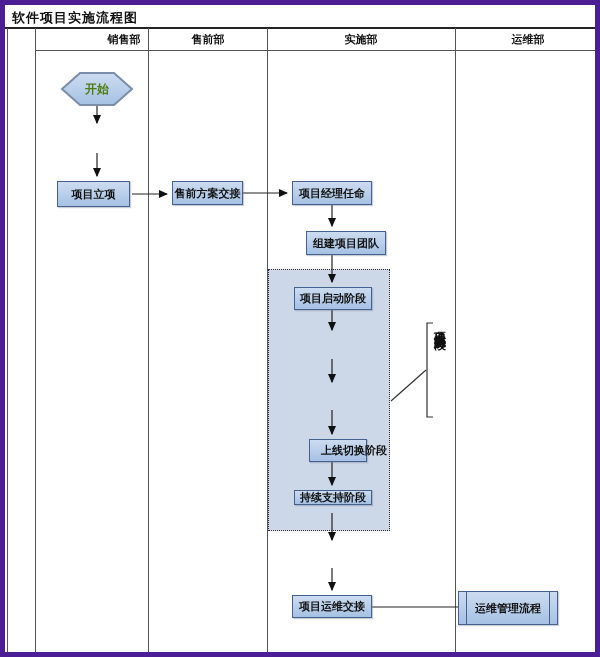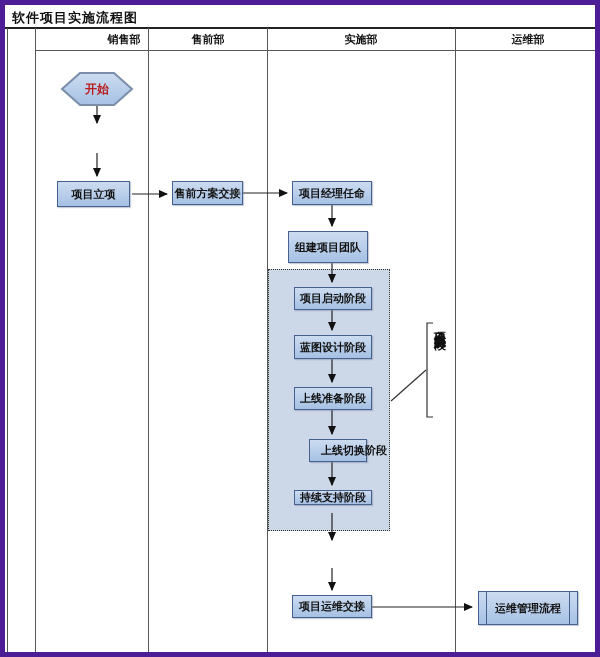--- a/index.html
+++ b/index.html
@@ -22,21 +22,21 @@
   .node{
     position:absolute;box-sizing:border-box;
     border:1px solid #44618f;
     background:linear-gradient(#ccdcf0,#a6c1e4);
     display:flex;align-items:center;justify-content:center;
     font-size:11px;font-weight:bold;color:#111;white-space:nowrap;
     box-shadow:1px 1px 1px rgba(120,130,150,0.4);
   }
   .hex-label{
     position:absolute;display:flex;align-items:center;justify-content:center;
-    font-size:12px;font-weight:bold;color:#b91c1c;background:transparent;border:none;
+    font-size:12px;font-weight:bold;color:#4d7c0f;background:transparent;border:none;
   }
   #group-box{
     position:absolute;left:263px;top:264px;width:122px;height:262px;
     background:#ccd7e8;border:1px dotted #333;box-sizing:border-box;
   }
   #bracket-label{
     position:absolute;left:427px;top:317px;width:16px;height:100px;
     font-size:12px;font-weight:bold;color:#111;
     writing-mode:vertical-rl;text-orientation:upright;letter-spacing:1px;
   }
@@ -101,29 +101,27 @@
       <path d="M428,318 L422,318 L422,412 L428,412"></path>
     </g>
   </svg>
 
   <div class="hex-label" style="left:57px;top:68px;width:70px;height:32px;">开始</div>
   <div class="node" style="left:52px;top:176px;width:73px;height:26px;">项目立项</div>
 
   <div class="node" style="left:167px;top:176px;width:71px;height:24px;">售前方案交接</div>
 
   <div class="node" style="left:287px;top:176px;width:80px;height:24px;">项目经理任命</div>
-  <div class="node" style="left:283px;top:226px;width:80px;height:32px;">组建项目团队</div>
+  <div class="node" style="left:301px;top:226px;width:80px;height:24px;">组建项目团队</div>
   <div class="node" style="left:289px;top:282px;width:78px;height:23px;">项目启动阶段</div>
-  <div class="node" style="left:289px;top:330px;width:78px;height:24px;">蓝图设计阶段</div>
-  <div class="node" style="left:289px;top:382px;width:78px;height:23px;">上线准备阶段</div>
   <div class="node" style="left:304px;top:434px;width:58px;height:23px;padding-left:32px;">上线切换阶段</div>
   <div class="node" style="left:289px;top:485px;width:78px;height:15px;">持续支持阶段</div>
   <div class="node" style="left:287px;top:590px;width:80px;height:23px;">项目运维交接</div>
 
-  <div class="node" style="left:473px;top:586px;width:100px;height:34px;">
+  <div class="node" style="left:453px;top:586px;width:100px;height:34px;">
     <div class="inner-bar" style="left:7px;"></div>
     <div class="inner-bar" style="right:7px;"></div>
     <span>运维管理流程</span>
   </div>
 
   <div id="bracket-label">项目实施各阶段</div>
 
 </div>
 
 </body></html>

